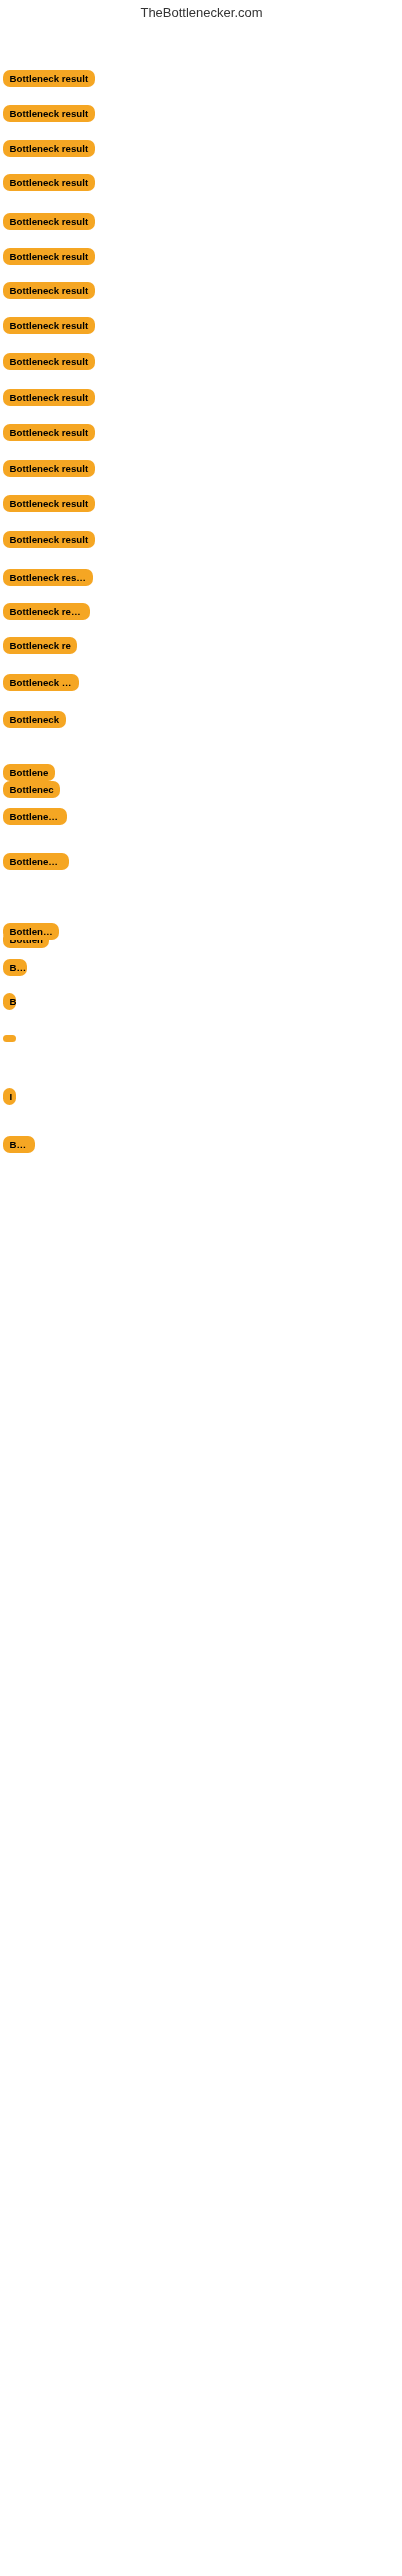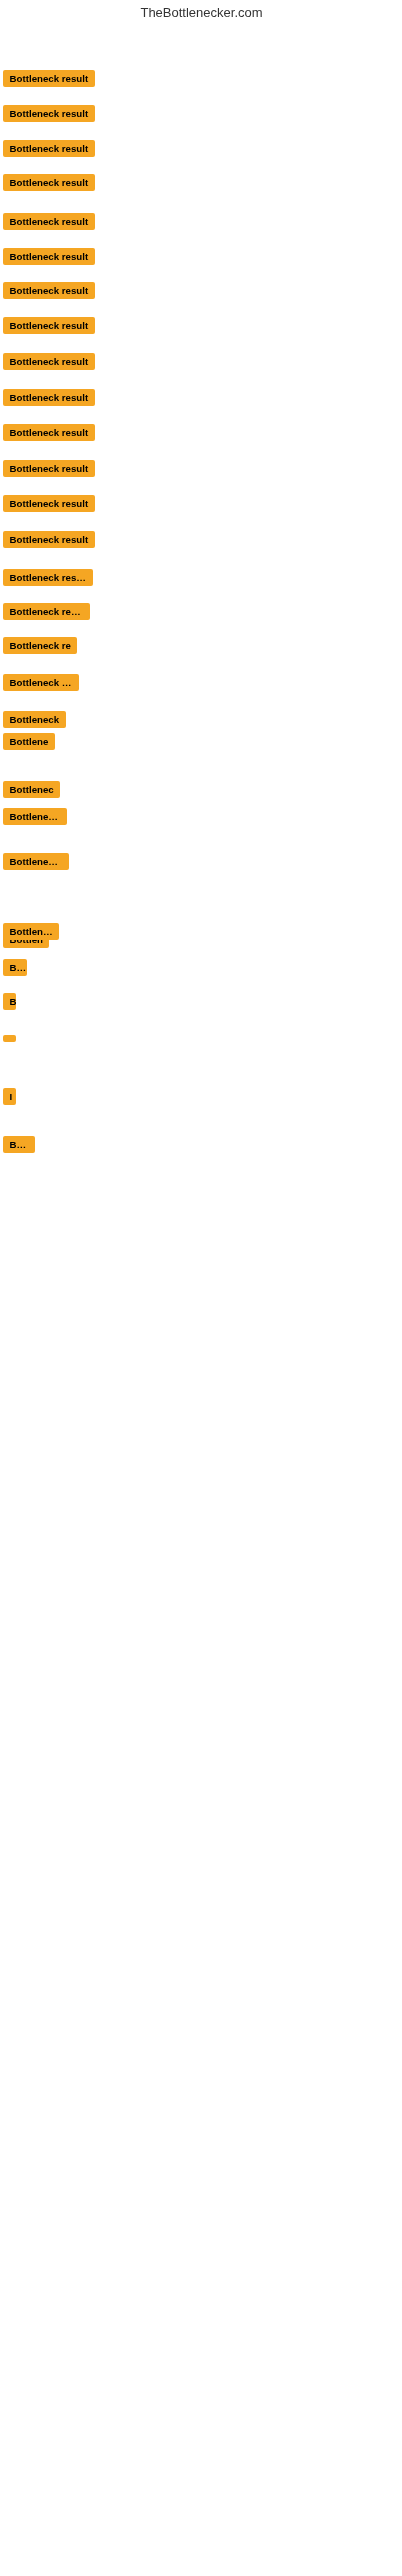--- a/index.html
+++ b/index.html
@@ -21,21 +21,21 @@
       padding: 4.8px 0;
       font-weight: normal;
     }
     .bottleneck-badge {
       display: inline-block;
       background: #f5a623;
       color: #000;
       font-size: 9.7px;
       font-weight: bold;
       padding: 3.2px 6.4px;
-      border-radius: 2px;
+      border-radius: 7px;
       white-space: nowrap;
       overflow: hidden;
       text-overflow: ellipsis;
     }
     .row {
       position: absolute;
       left: 0;
     }
   </style>
 </head>
@@ -58,21 +58,21 @@
     <div class="row" style="top: 364px; left: 3.2px;"><span class="bottleneck-badge" style="max-width: 105px;">Bottleneck result</span></div>
     <div class="row" style="top: 399px; left: 3.2px;"><span class="bottleneck-badge" style="max-width: 105px;">Bottleneck result</span></div>
     <div class="row" style="top: 435px; left: 3.2px;"><span class="bottleneck-badge" style="max-width: 101px;">Bottleneck result</span></div>
     <div class="row" style="top: 470px; left: 3.2px;"><span class="bottleneck-badge" style="max-width: 97px;">Bottleneck result</span></div>
     <div class="row" style="top: 506px; left: 3.2px;"><span class="bottleneck-badge" style="max-width: 95px;">Bottleneck result</span></div>
     <div class="row" style="top: 544px; left: 3.2px;"><span class="bottleneck-badge" style="max-width: 90px;">Bottleneck result</span></div>
     <div class="row" style="top: 578px; left: 3.2px;"><span class="bottleneck-badge" style="max-width: 87px;">Bottleneck result</span></div>
     <div class="row" style="top: 612px; left: 3.2px;"><span class="bottleneck-badge" style="max-width: 81px;">Bottleneck re</span></div>
     <div class="row" style="top: 649px; left: 3.2px;"><span class="bottleneck-badge" style="max-width: 76px;">Bottleneck resul</span></div>
     <div class="row" style="top: 686px; left: 3.2px;"><span class="bottleneck-badge" style="max-width: 68px;">Bottleneck</span></div>
-    <div class="row" style="top: 708px; left: 3.2px;"><span class="bottleneck-badge" style="max-width: 60px;">Bottlene</span></div>
+    <div class="row" style="top: 739px; left: 3.2px;"><span class="bottleneck-badge" style="max-width: 60px;">Bottlene</span></div>
     <div class="row" style="top: 783px; left: 3.2px;"><span class="bottleneck-badge" style="max-width: 64px;">Bottleneck r</span></div>
     <div class="row" style="top: 756px; left: 3.2px;"><span class="bottleneck-badge" style="max-width: 58px;">Bottlenec</span></div>
     <div class="row" style="top: 828px; left: 3.2px;"><span class="bottleneck-badge" style="max-width: 66px;">Bottleneck re</span></div>
     <div class="row" style="top: 863px; left: 3.2px; margin-top: 43px;"><span class="bottleneck-badge" style="max-width: 52px;">Bottlen</span></div>
     <div class="row" style="top: 898px; left: 3.2px;"><span class="bottleneck-badge" style="max-width: 56px;">Bottleneck</span></div>
     <div class="row" style="top: 934px; left: 3.2px;"><span class="bottleneck-badge" style="max-width: 24px;">Bo</span></div>
     <div class="row" style="top: 968px; left: 3.2px;"><span class="bottleneck-badge" style="max-width: 13px;">B</span></div>
     <div class="row" style="top: 1005px; left: 3.2px;"><span class="bottleneck-badge" style="max-width: 6.4px;"></span></div>
     <div class="row" style="top: 1063px; left: 3.2px;"><span class="bottleneck-badge" style="max-width: 8px;">I</span></div>
     <div class="row" style="top: 1111px; left: 3.2px;"><span class="bottleneck-badge" style="max-width: 32px;">Bott</span></div>

